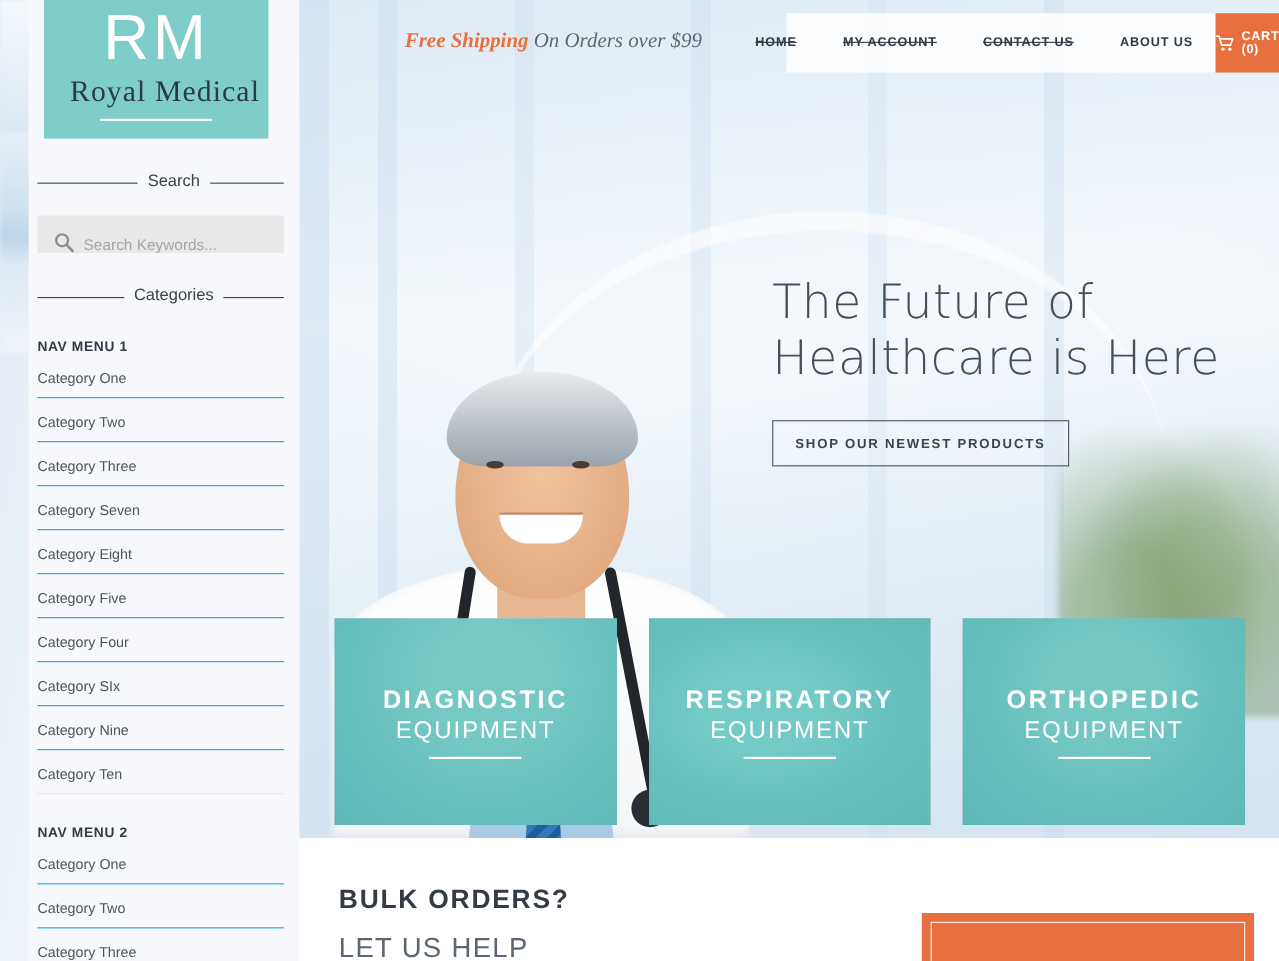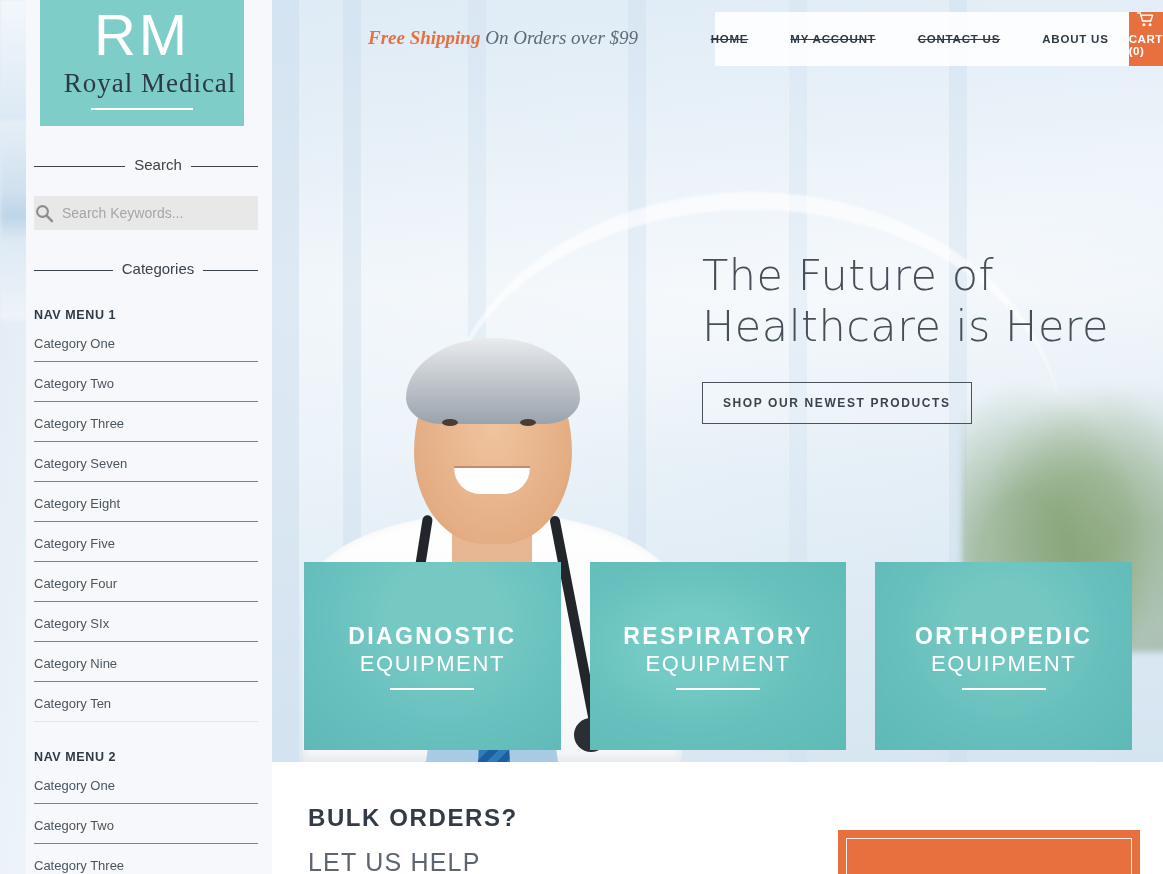--- a/index.html
+++ b/index.html
@@ -76,22 +76,22 @@
     font-size: 15px; color: #3a424c; font-weight: 400;
   }
   .side-divider .dlabel span {
     background: #f7f8fb; padding: 0 9px; position: relative; left: 12px;
   }
 
   .search-wrap {
     margin: 20px 14px 0 8px;
     background: #e8e8e8;
     height: 34px;
-    display: flex; align-items: center;
-    padding: 0 0;
+    display: flex; align-items: flex-end;
+    padding: 0 14px;
   }
   .search-icon { width: 20px; height: 20px; flex: 0 0 auto; margin-right: 8px; }
   .search-input {
     flex: 1 1 auto; border: 0; outline: 0; background: transparent;
     font-family: "Liberation Sans", sans-serif;
     font-size: 14px; color: #9a9a9a;
   }
   .search-input::placeholder { color: #a6a6a6; }
 
   .nav-scroll { margin: 0; }
@@ -213,22 +213,22 @@
     display: flex; align-items: stretch; justify-content: flex-end;
   }
   .nav-links { display: flex; align-items: center; gap: 42px; padding: 0 20px 0 0; }
   .nav-link {
     font-size: 11.5px; font-weight: 700; letter-spacing: .8px; color: #2f3a45;
     text-decoration: none; cursor: pointer; white-space: nowrap;
   }
   .nav-link.struck { text-decoration: line-through; }
   .cart-btn {
     width: 97px; background: #e8703f; color: #ffffff;
-    display: flex; align-items: center; justify-content: flex-start; gap: 6px;
-    font-size: 11.5px; font-weight: 700; letter-spacing: .6px; cursor: pointer; flex-direction: column;
+    display: flex; align-items: center; justify-content: space-between; gap: 6px;
+    font-size: 11.5px; font-weight: 700; letter-spacing: .6px; cursor: pointer;
   }
   .cart-icon { width: 18px; height: 15px; flex: 0 0 auto; }
 
   
   .hero-copy { position: absolute; left: 430px; top: 250px; width: 430px; z-index: 5; }
   .hero-title {
     font-family: "DejaVu Sans", sans-serif;
     font-size: 43px; font-weight: 300; line-height: 51px;
     color: #464f58; letter-spacing: .5px;
   }

